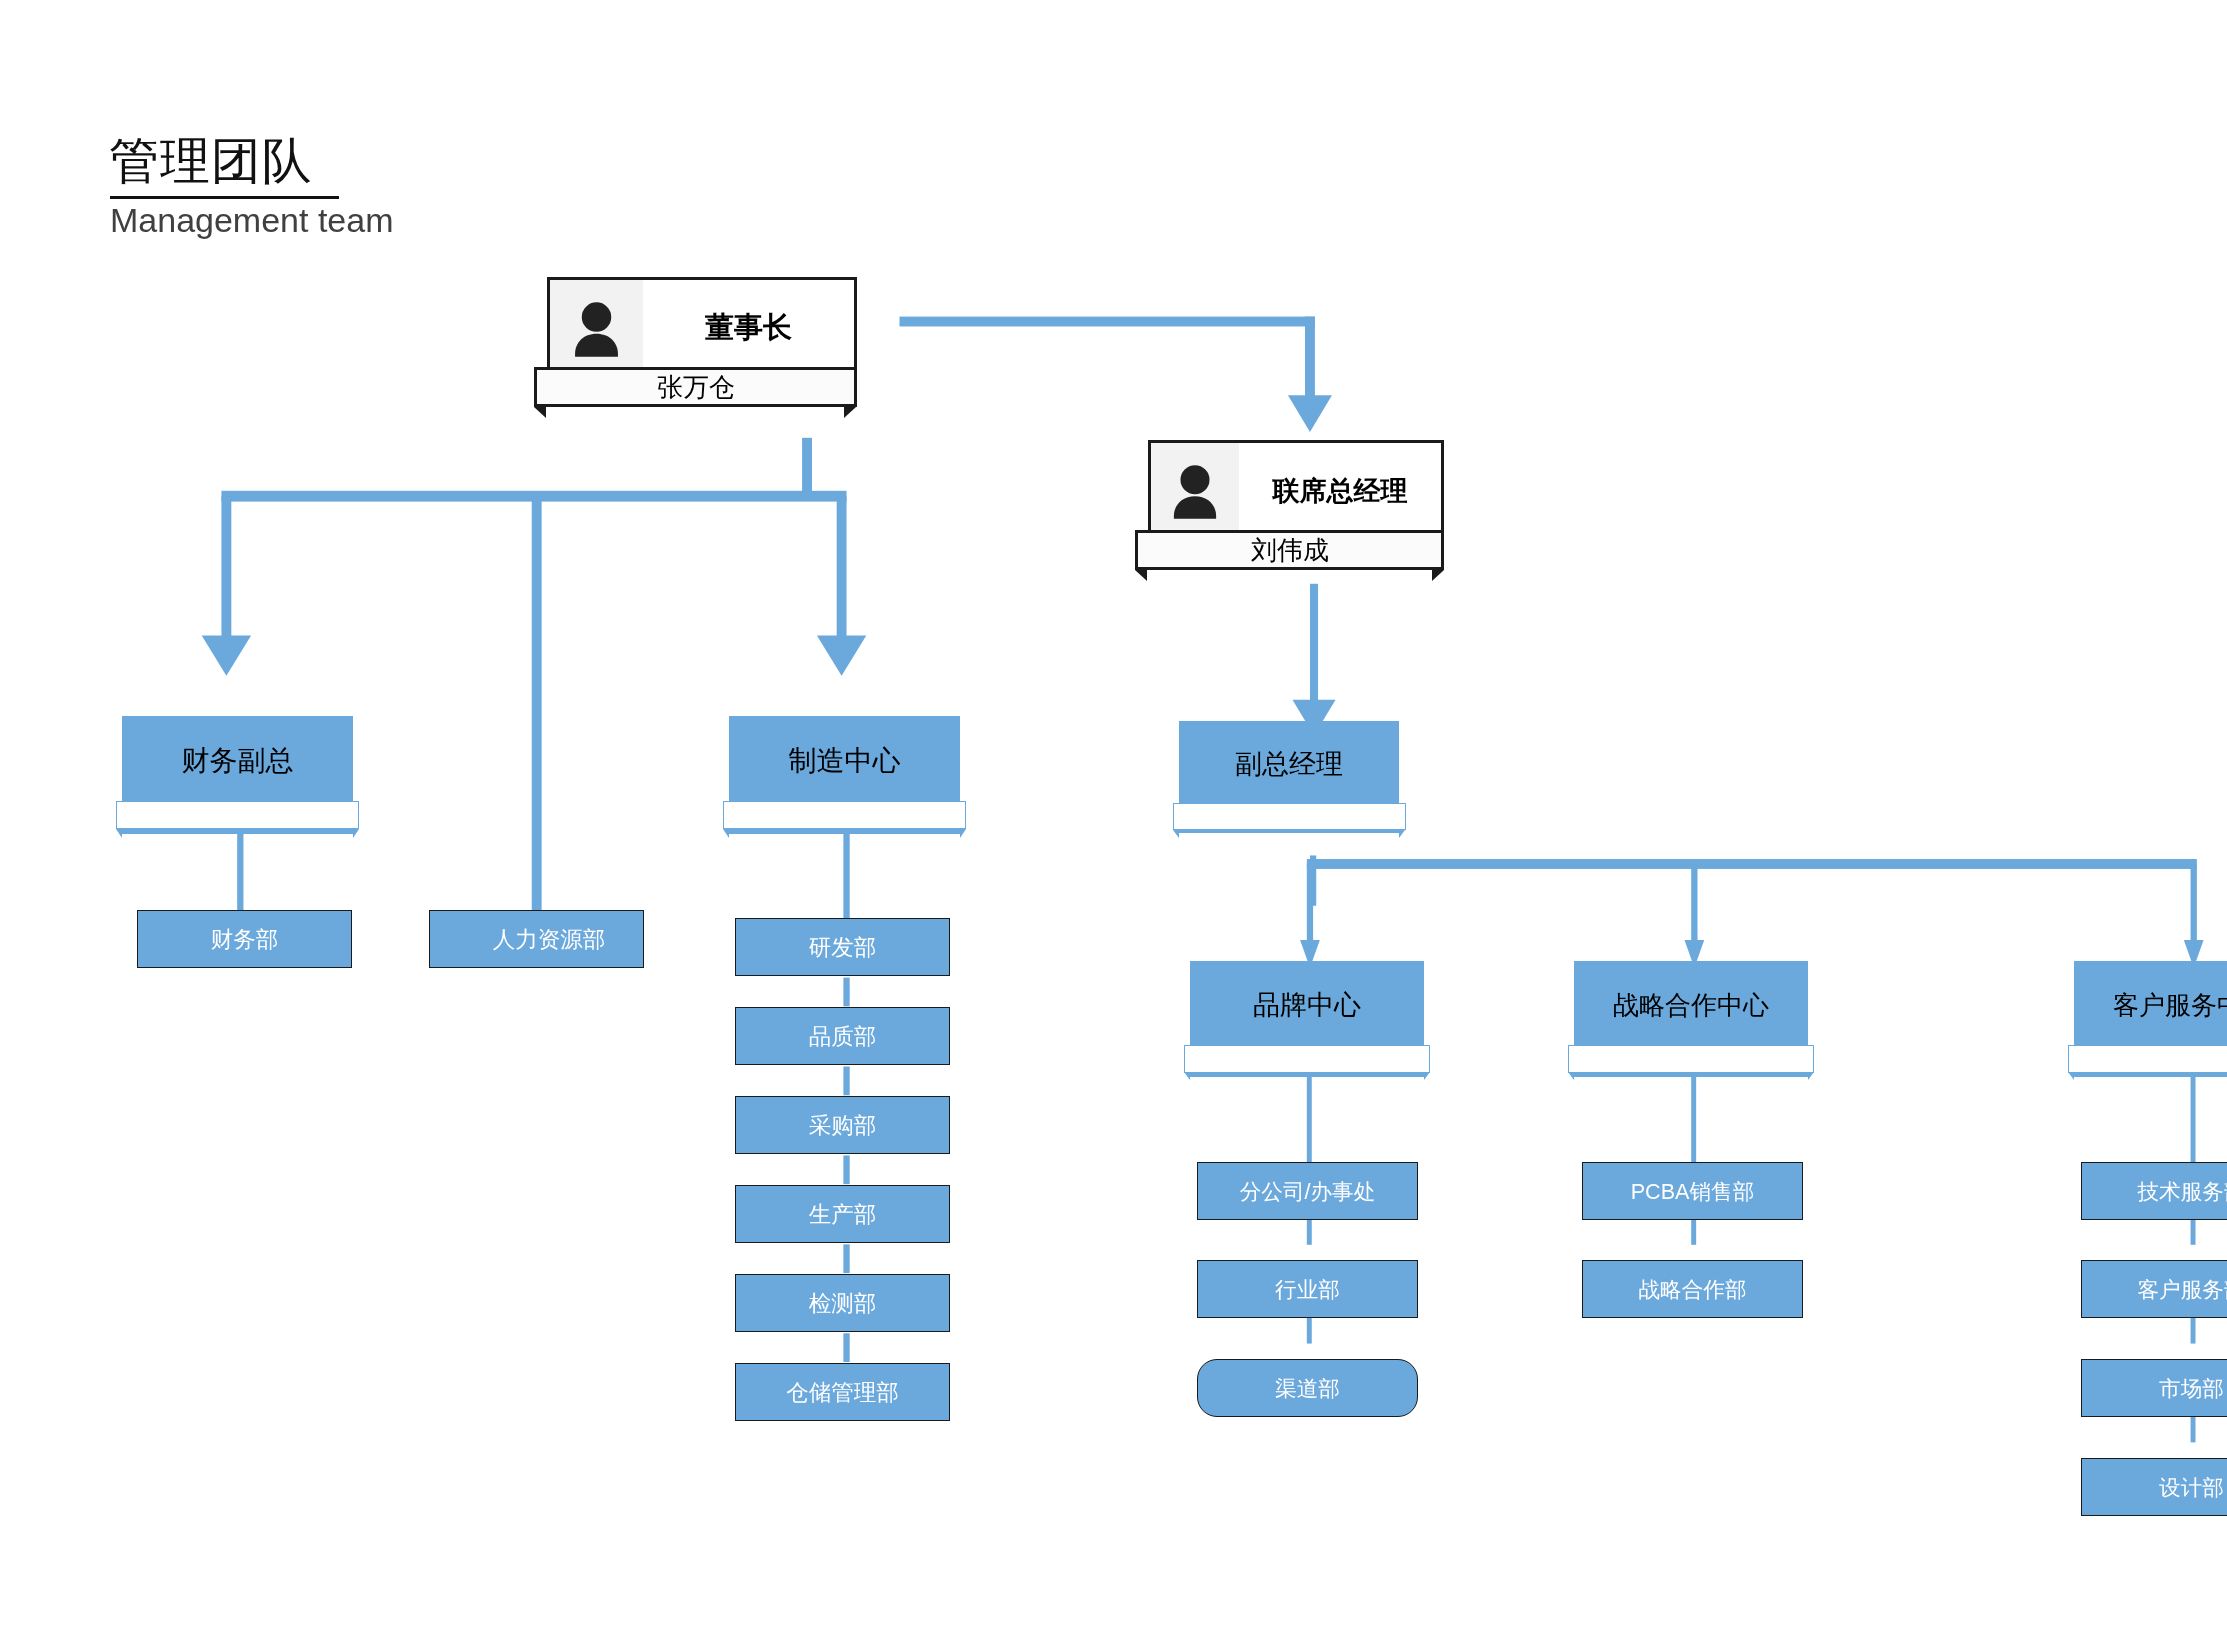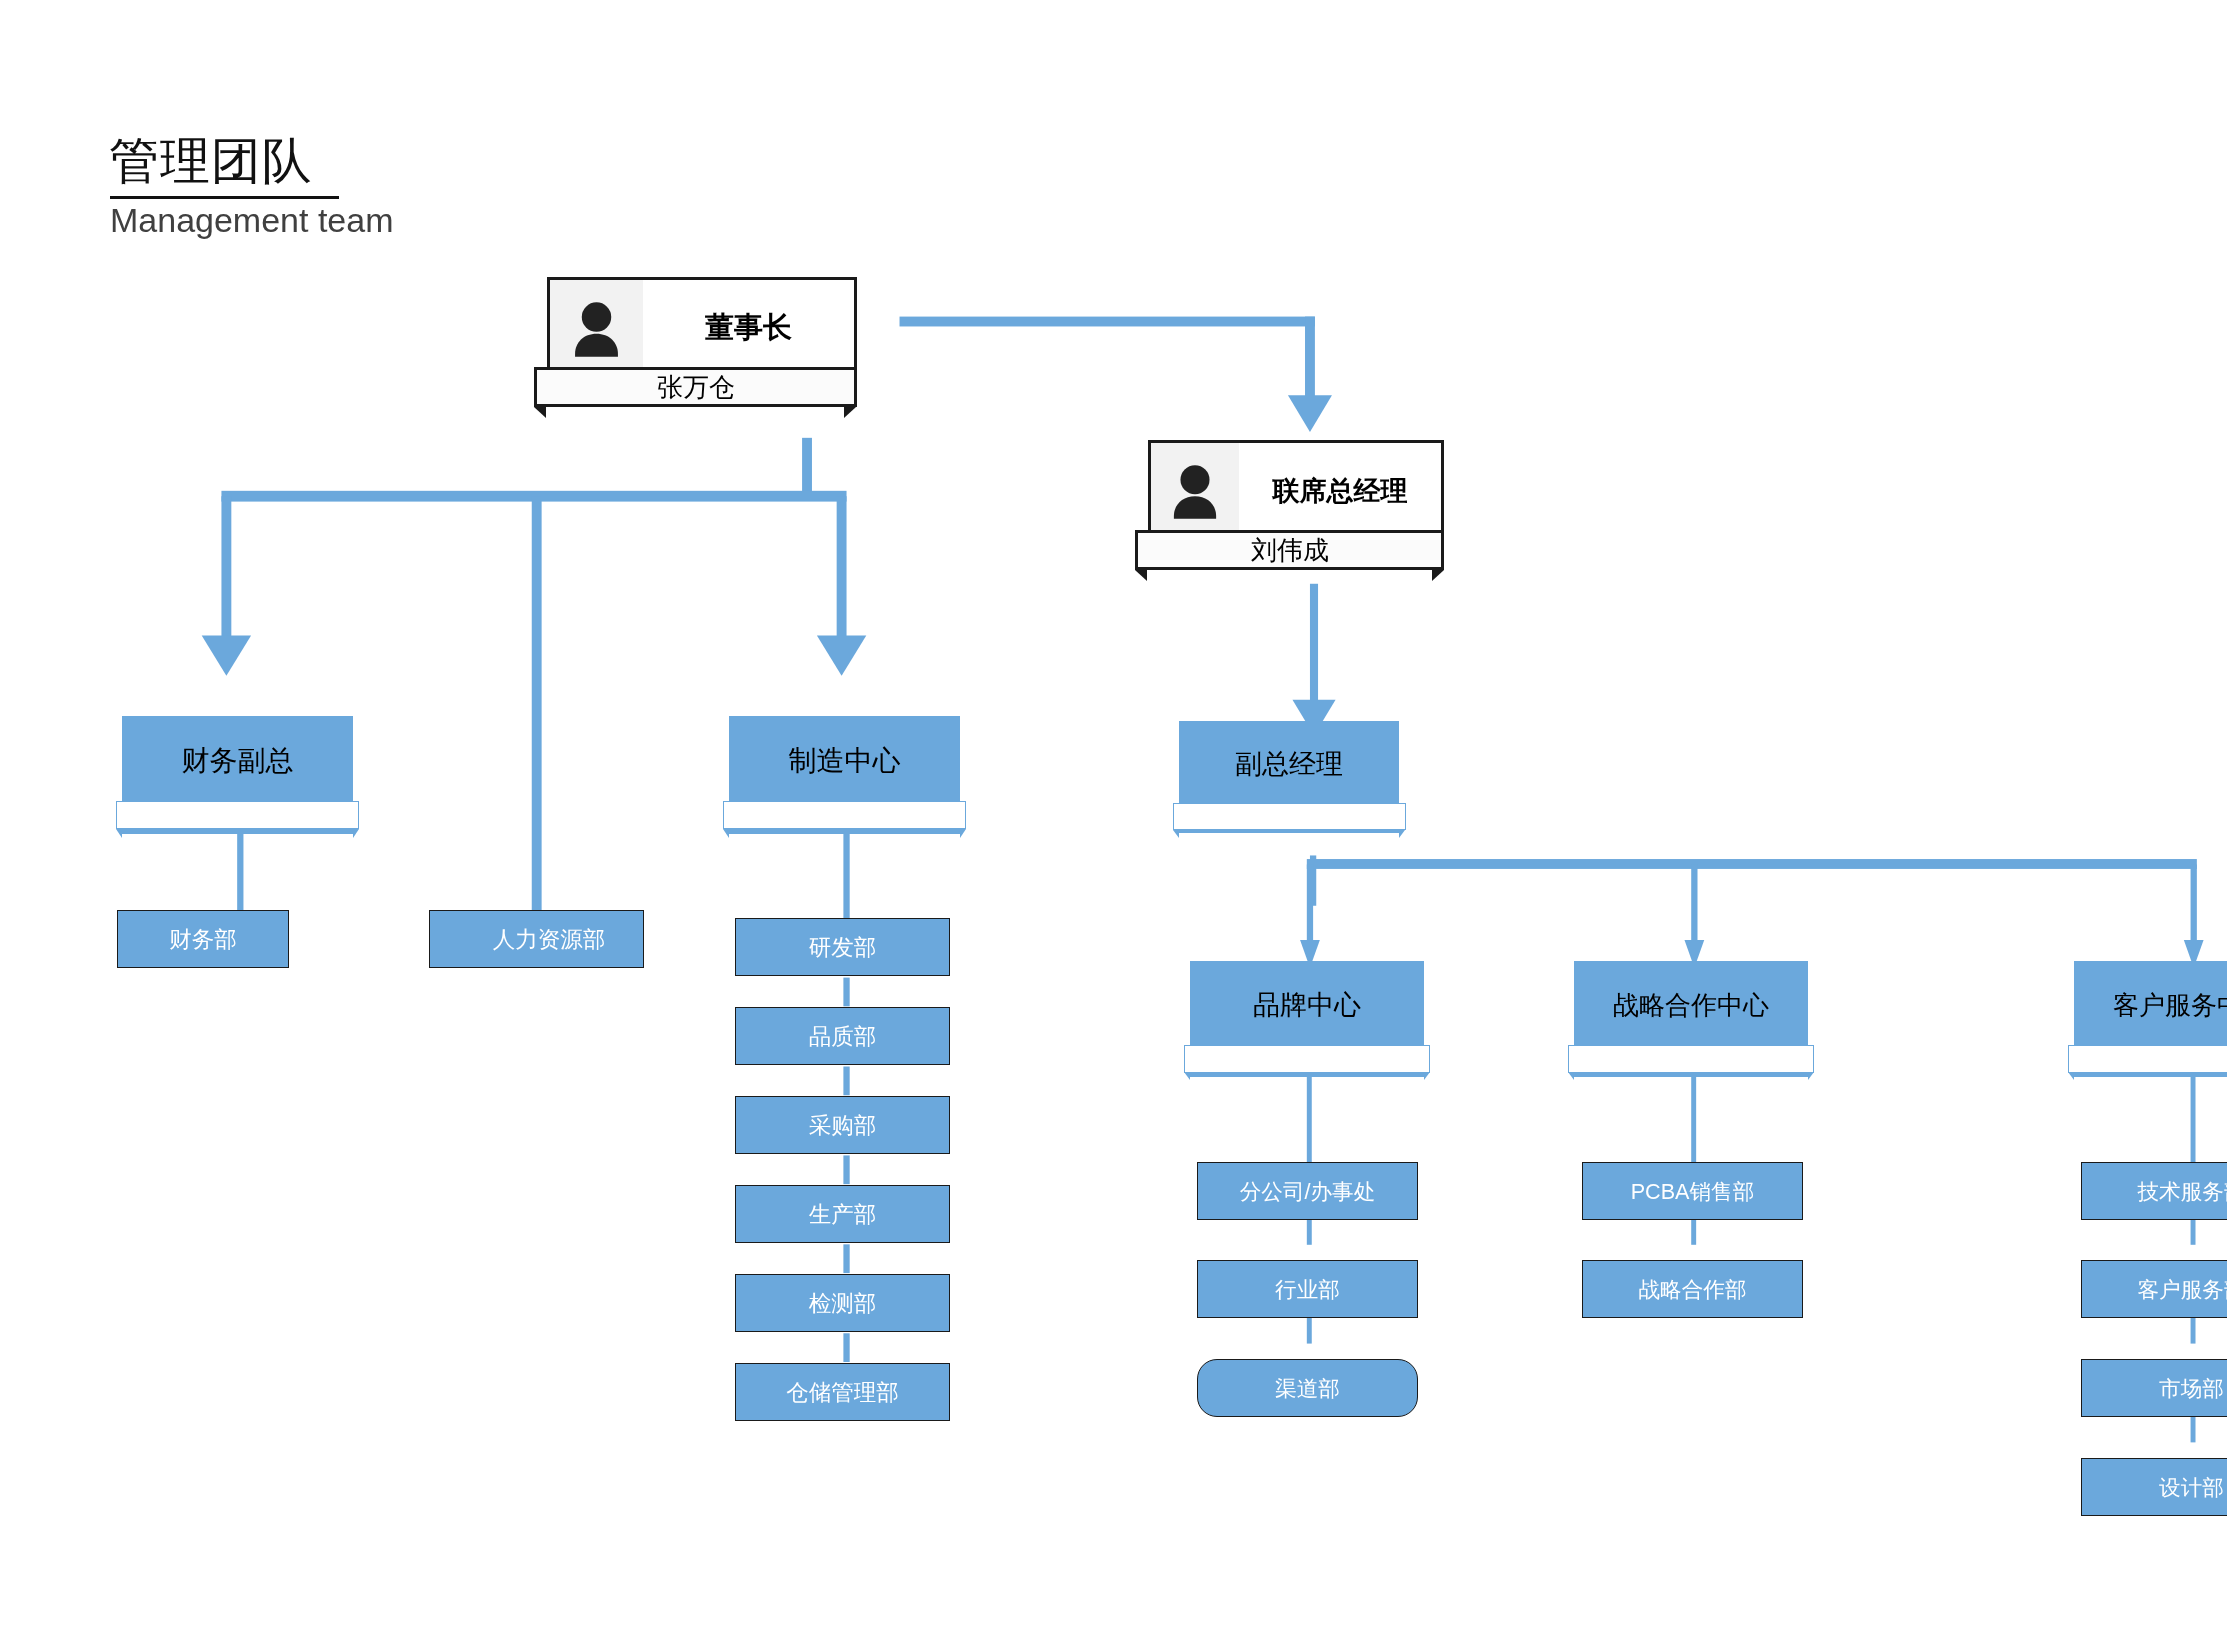--- a/index.html
+++ b/index.html
@@ -213,21 +213,21 @@
   </div>
 
   <div class="ribbon" style="left:2074px;top:961px;width:234px;height:116px;">
     <div class="head" style="width:234px;height:88px;font-size:26px;">客户服务中心</div>
     <div class="foot" style="left:0px;top:82px;width:234px;height:34px;"></div>
     <div class="plate" style="left:-6.3px;top:84px;width:246px;height:28px;"></div>
     <div class="notch-l" style="left:-6.3px;top:111px;border-width:8px 0 0 6.3px;border-color:#6BA8DC transparent transparent transparent;"></div>
 
   </div>
 
-  <div class="dept" style="left:117px;top:910px;width:172px;height:58px;font-size:22.5px;">
+  <div class="dept" style="left:137px;top:910px;width:215px;height:58px;font-size:22.5px;">
     <span>财务部</span>
   </div>
   <div class="dept" style="left:429px;top:910px;width:215px;height:58px;font-size:22.5px;padding-left:25px;">
     <span>人力资源部</span>
   </div>
 
   <div class="dept" style="left:735px;top:918px;width:215px;height:58px;font-size:22.5px;">
     <span>研发部</span>
   </div>
   <div class="dept" style="left:735px;top:1007px;width:215px;height:58px;font-size:22.5px;">

